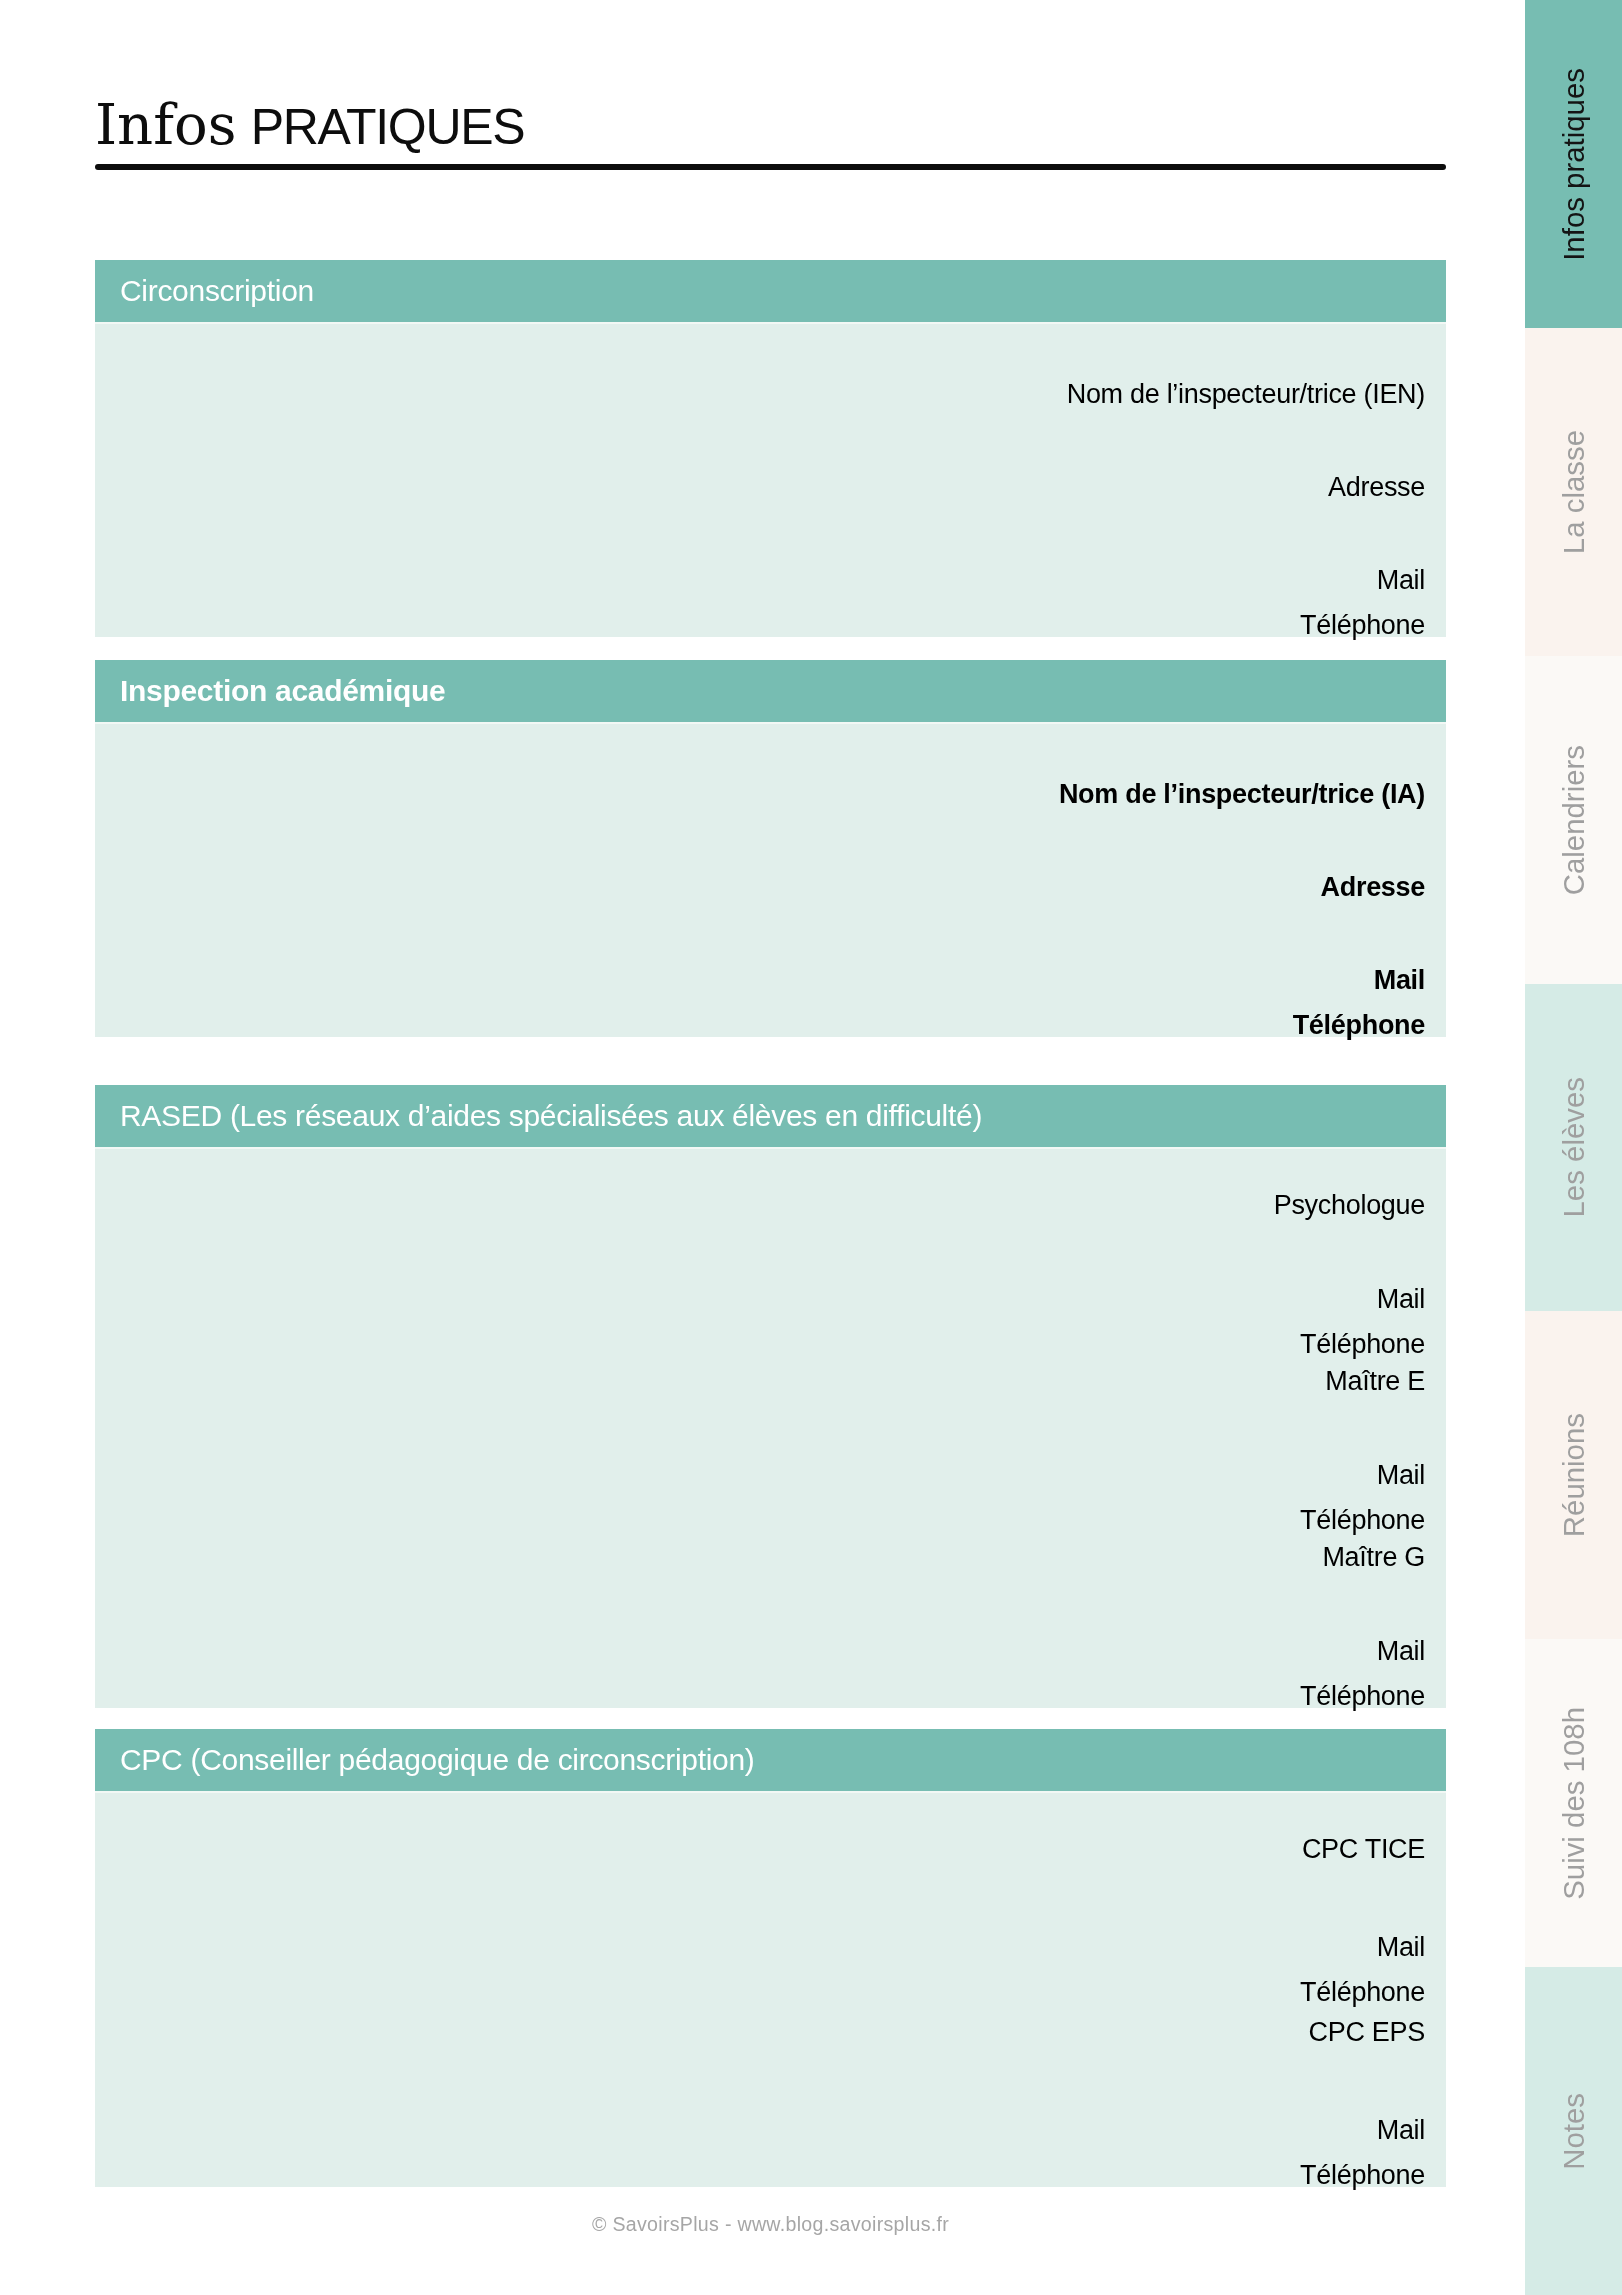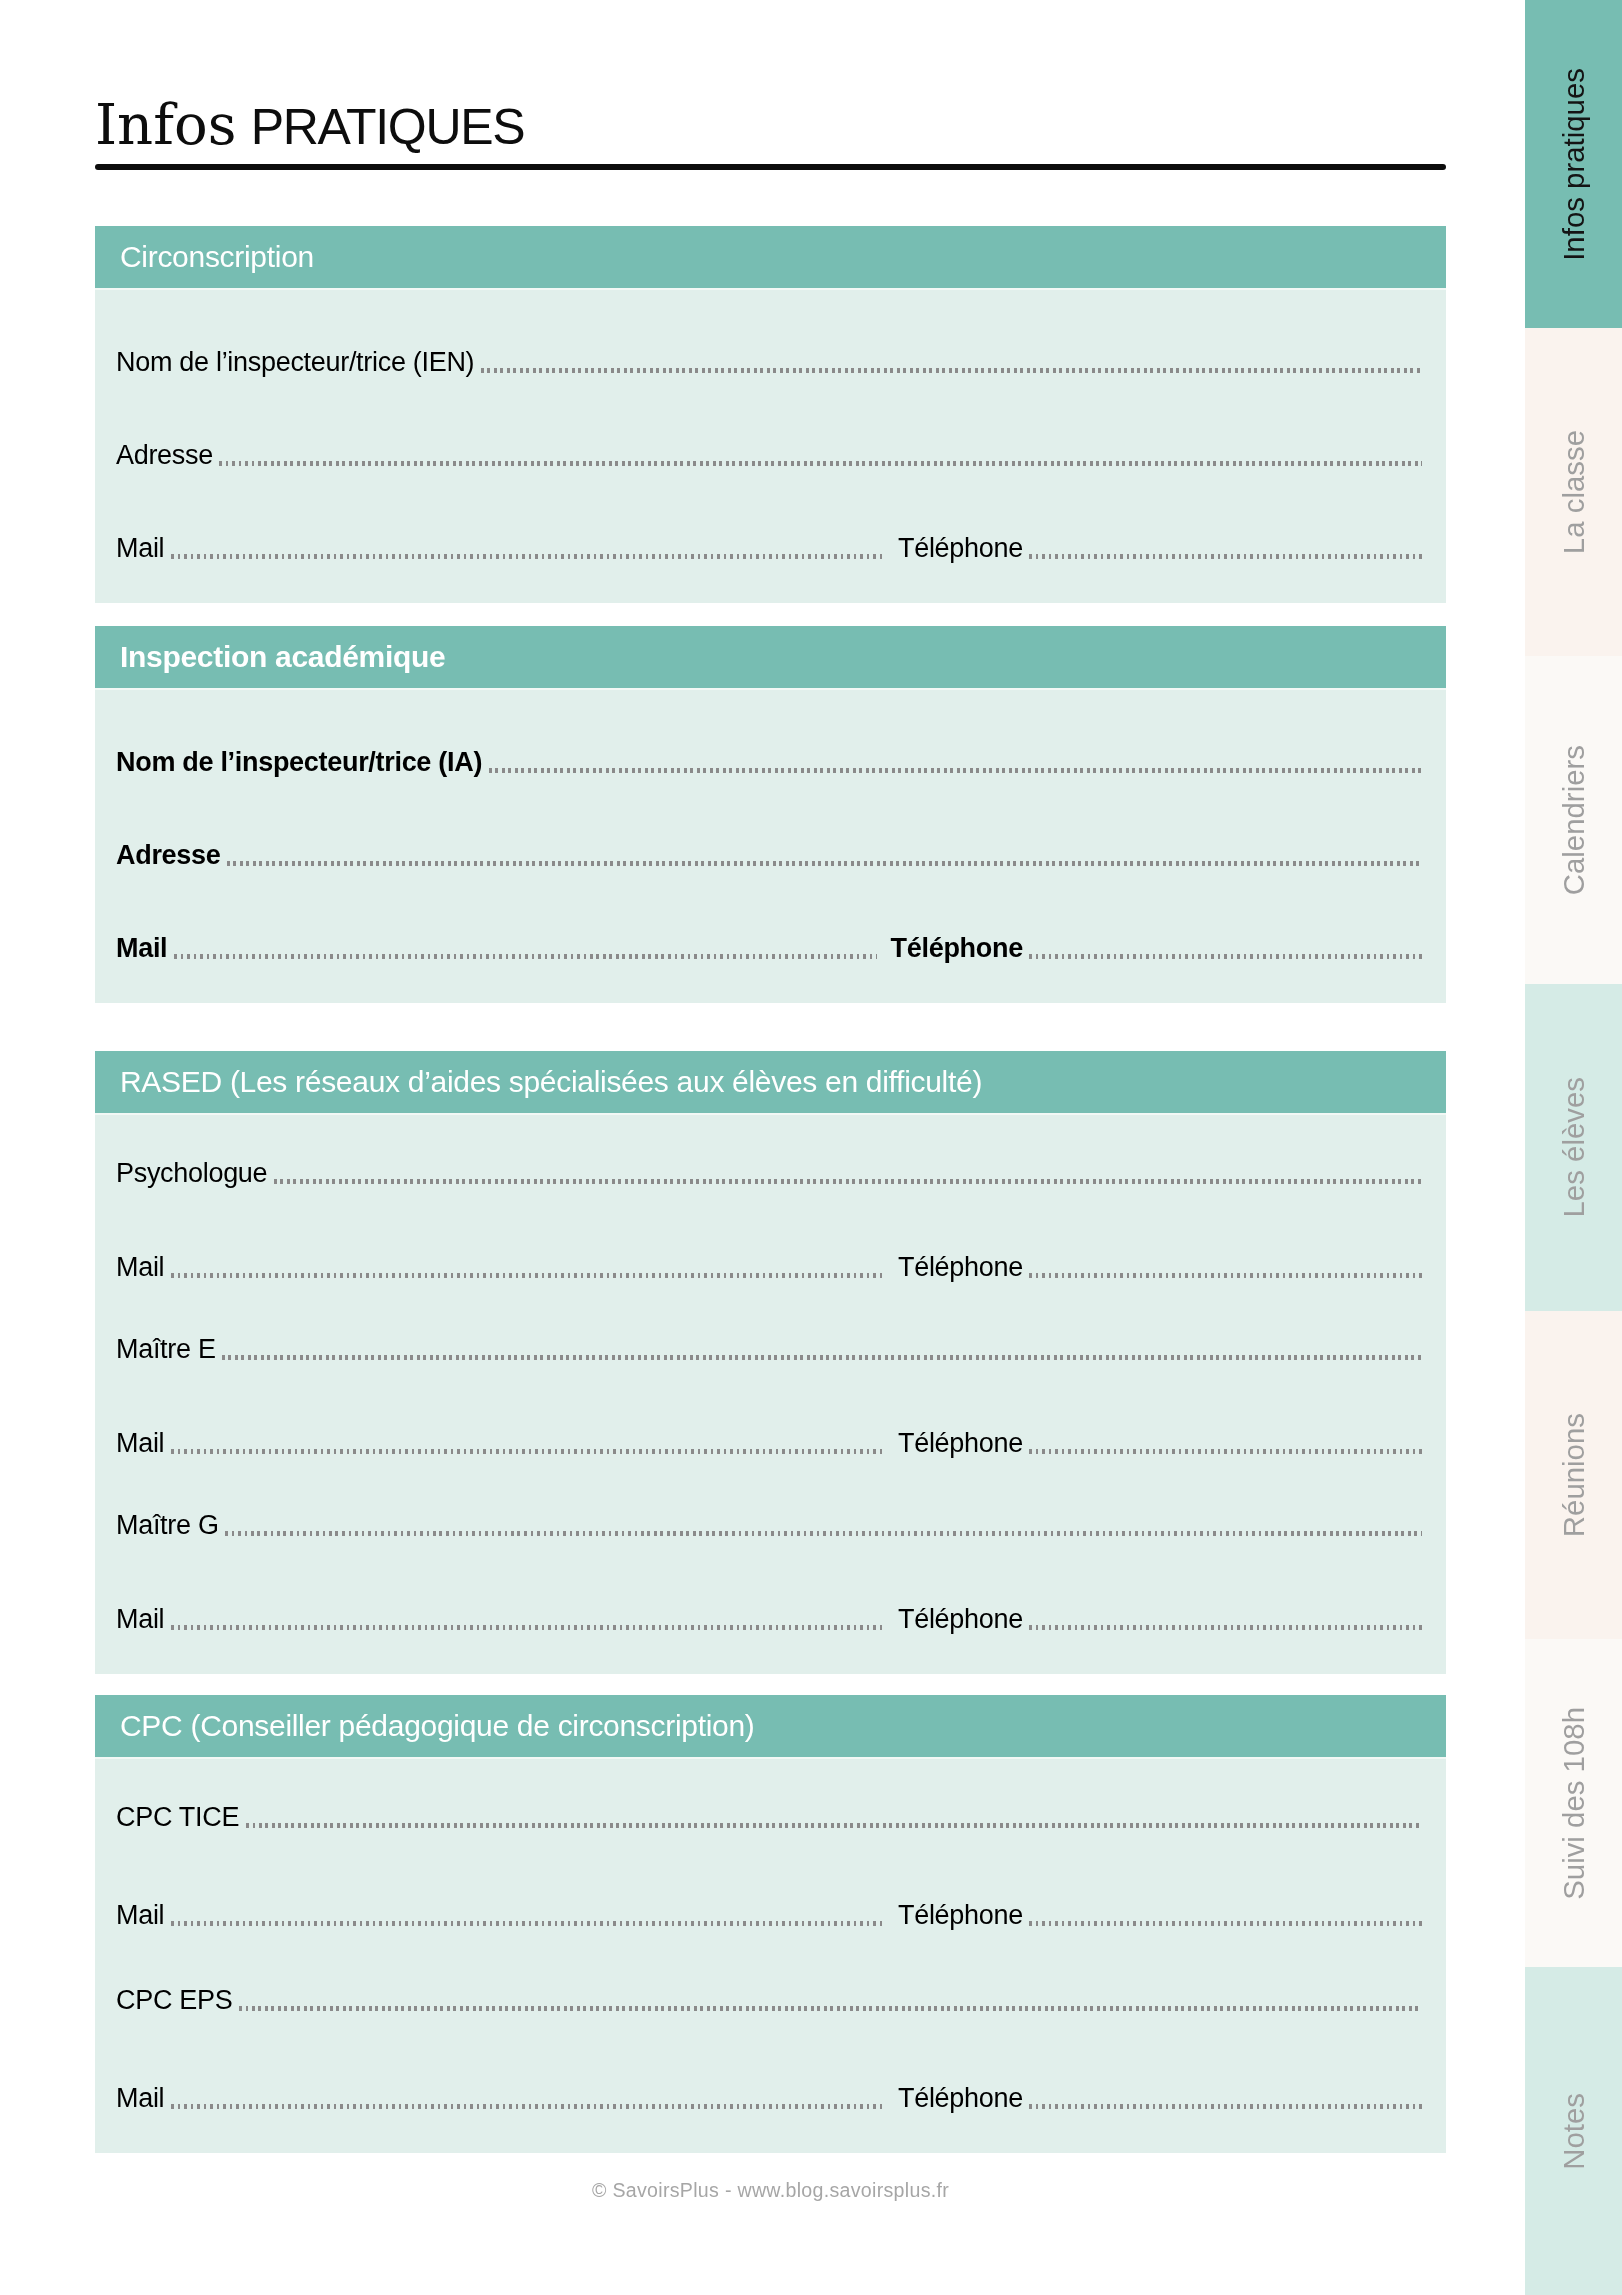--- a/index.html
+++ b/index.html
@@ -9,33 +9,33 @@
   }
   
   .content{position:absolute;left:95px;top:0;width:1351px;}
   .title-block{padding-top:97px;}
   .title-line{display:flex;align-items:baseline;gap:14.4px;color:#0d0d0d;}
   .t-script{font-family:"DejaVu Serif",serif;font-size:56px;line-height:1;}
   .t-caps{font-size:50px;line-height:1;letter-spacing:-1.3px;font-stretch:condensed;text-align:center;}
   .rule{height:6.5px;background:#0d0d0d;border-radius:3.9px;margin-top:10.5px;}
 
   .section{margin-top:29.4px;}
-  .sec-0{margin-top:56px;}
+  .sec-0{margin-top:90px;}
   .sec-1{margin-top:23px;font-weight:bold;}
   .sec-2{margin-top:48px;}
   .sec-3{margin-top:21px;}
   .sec-header{
     height:62px;background:var(--teal,#77bdb2);display:flex;align-items:center;
     padding:0 25px;border-bottom:2.6px solid #f2f8f5;
   }
   .sec-header span{color:#ffffff;font-size:30px;font-stretch:condensed;letter-spacing:-0.3px;}
   .sec-body{background:var(--mint,#e1efeb);padding:52px 21px 36px 21px;}
   .sec-2 .sec-body,.sec-3 .sec-body{padding-top:38px;}
 
-  .row{display:flex;align-items:flex-end;height:39px;}
+  .row{display:flex;align-items:flex-end;height:39px;flex-direction:column;}
   .sec-0 .row + .row,.sec-1 .row + .row{margin-top:54px;}
   .sec-2 .row:nth-child(even){margin-top:55px;}
   .sec-2 .row:nth-child(odd):not(:first-child){margin-top:43px;}
   .sec-3 .row:nth-child(even){margin-top:59px;}
   .sec-3 .row:nth-child(odd):not(:first-child){margin-top:46px;}
 
   .flabel{
     font-size:27px;color:#000;white-space:nowrap;line-height:37px;
     font-stretch:condensed;letter-spacing:-0.3px;
   }

